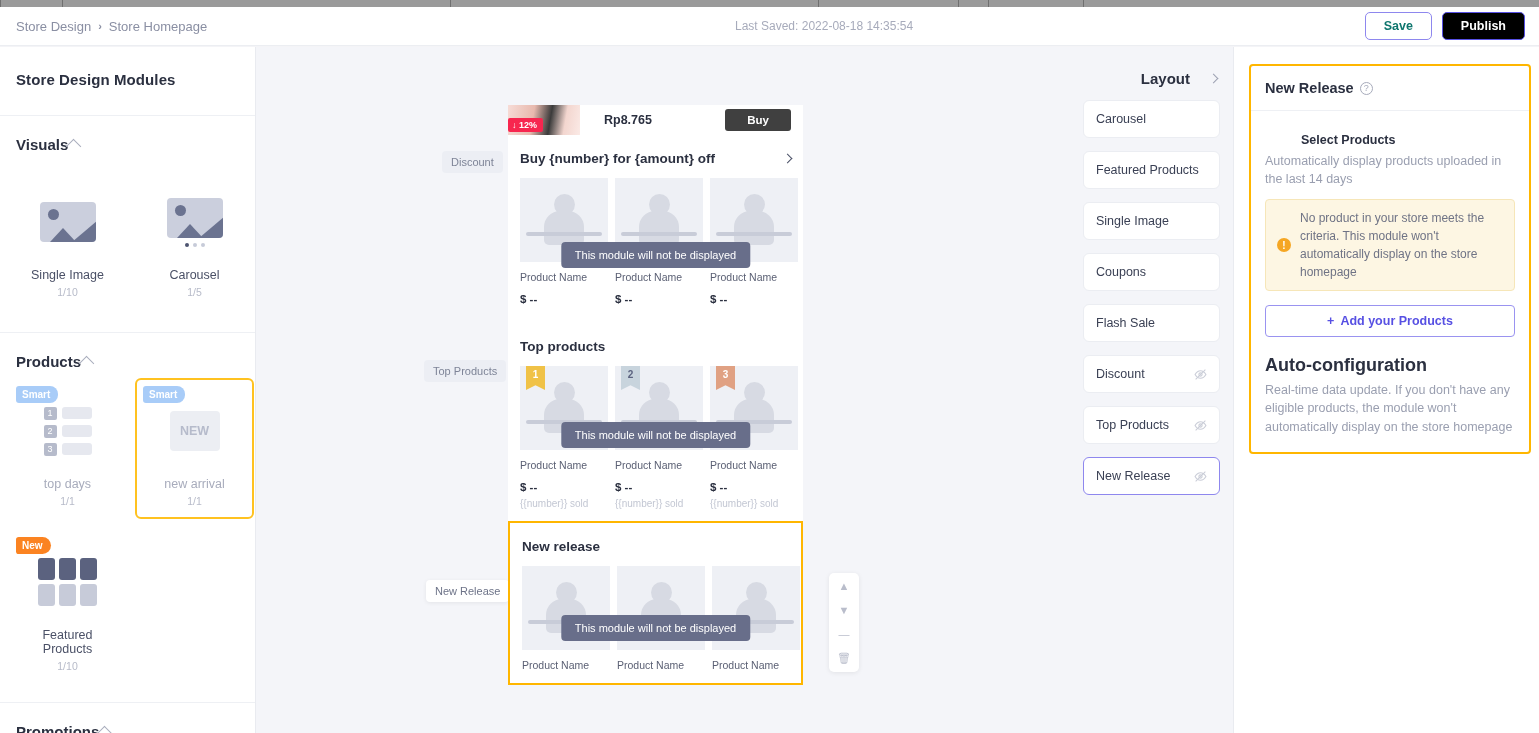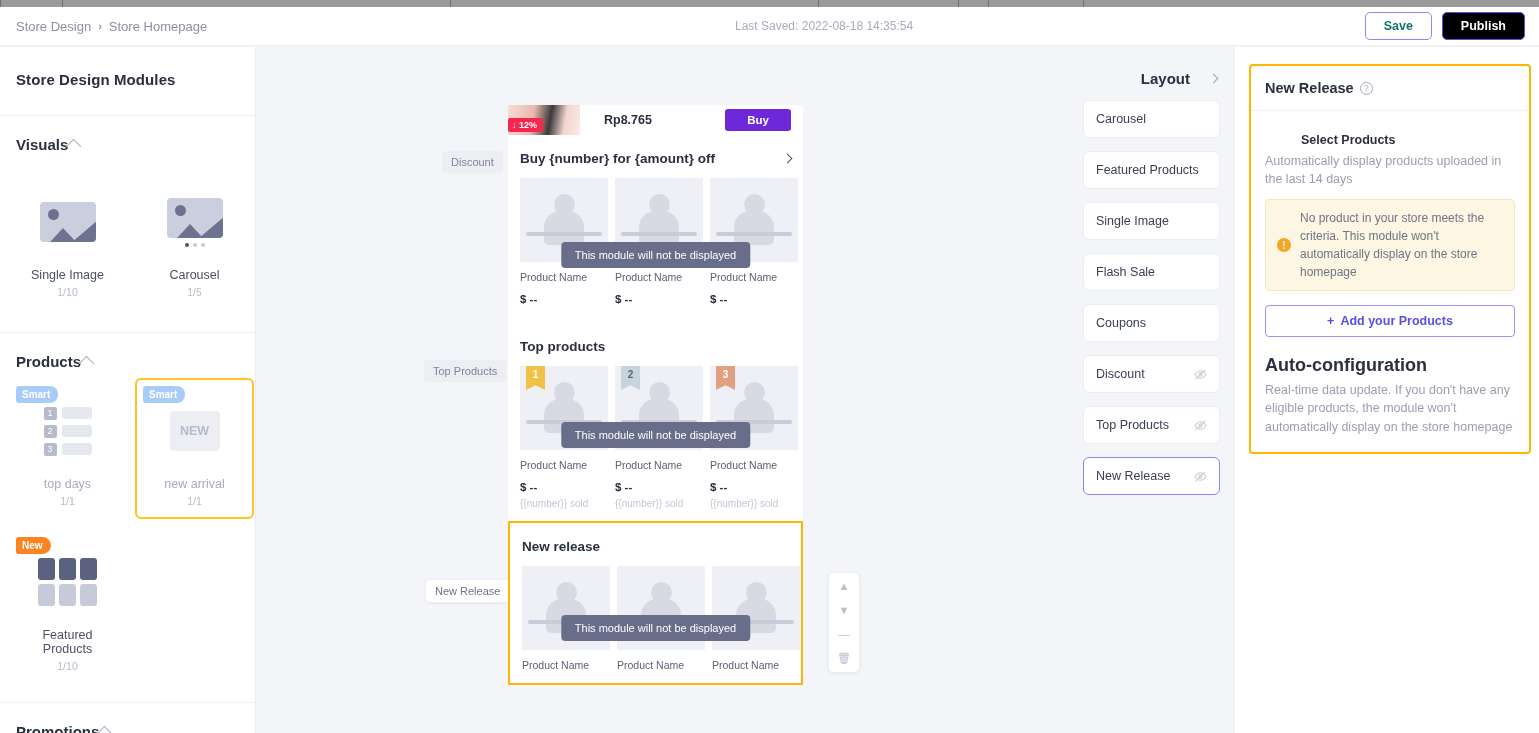--- a/index.html
+++ b/index.html
@@ -82,21 +82,21 @@
   }
   .mod-label {
     position:absolute; font-size:11px; color:#7e8497; background:#eceef4;
     border-radius:4px; padding:4px 9px; line-height:1.3;
   }
   .mod-label.active { background:#ffffff; color:#6d7388; box-shadow:0 1px 4px rgba(0,0,0,.07); }
   .strip-top { display:flex; align-items:center; height:30px; padding:0 0 0 0; }
   .strip-thumb { width:72px; height:30px; background:linear-gradient(100deg,#f7dcd7 0%,#e8b9ae 35%,#3b3b3b 58%,#f3d6cf 78%,#fbeae6 100%); position:relative; }
   .badge-disc { position:absolute; left:0; bottom:3px; background:#f7264f; color:#fff; font-size:9px; font-weight:bold; padding:2px 6px 2px 4px; border-radius:2px; }
   .strip-price { font-size:12.5px; font-weight:bold; color:#2b3040; margin-left:24px; }
-  .btn-buy { margin-left:auto; margin-right:12px; background:#6d28d9; color:#fff; font-size:11.5px; font-weight:bold; border-radius:3px; padding:5px 22px; }
+  .btn-buy { margin-left:auto; margin-right:12px; background:#404040; color:#fff; font-size:11.5px; font-weight:bold; border-radius:3px; padding:5px 22px; }
   .mod { position:relative; padding:16px 12px 12px 12px; }
   .mod-title { font-size:13.5px; font-weight:bold; color:#2b3040; display:flex; align-items:center; justify-content:space-between; }
   .chev-right { width:7px; height:7px; border-right:1.6px solid #4a5066; border-top:1.6px solid #4a5066; transform:rotate(45deg); }
   .prods { display:flex; gap:7px; margin-top:12px; }
   .prod { width:88px; }
   .prod-img { width:88px; height:84px; background:#eef0f5; position:relative; overflow:hidden; }
   .pfig { position:absolute; left:50%; top:16px; transform:translateX(-50%); }
   .pfig .head { width:21px; height:21px; border-radius:50%; background:#d7dae3; margin:0 auto; }
   .pfig .body { width:40px; height:34px; background:#d7dae3; border-radius:16px 16px 5px 5px; margin-top:-4px; }
   .pbar { position:absolute; left:6px; right:6px; top:54px; height:4px; border-radius:2px; background:#c8ccd8; }
@@ -447,24 +447,24 @@
   <div class="lp-item">
     <span>Carousel</span>
   </div>
   <div class="lp-item">
     <span>Featured Products</span>
   </div>
   <div class="lp-item">
     <span>Single Image</span>
   </div>
   <div class="lp-item">
+    <span>Coupons</span>
+  </div>
+  <div class="lp-item">
     <span>Flash Sale</span>
-  </div>
-  <div class="lp-item">
-    <span>Coupons</span>
   </div>
   <div class="lp-item">
     <span>Discount</span>
     <svg class="eye-off" viewBox="0 0 24 24" fill="none" stroke="#b9bdcb" stroke-width="2">
       <path d="M2 12s4-7 10-7 10 7 10 7-4 7-10 7S2 12 2 12z"></path>
         <circle cx="12" cy="12" r="3"></circle>
         <line x1="3" y1="21" x2="21" y2="3"></line>
     </svg>
   </div>
   <div class="lp-item">

